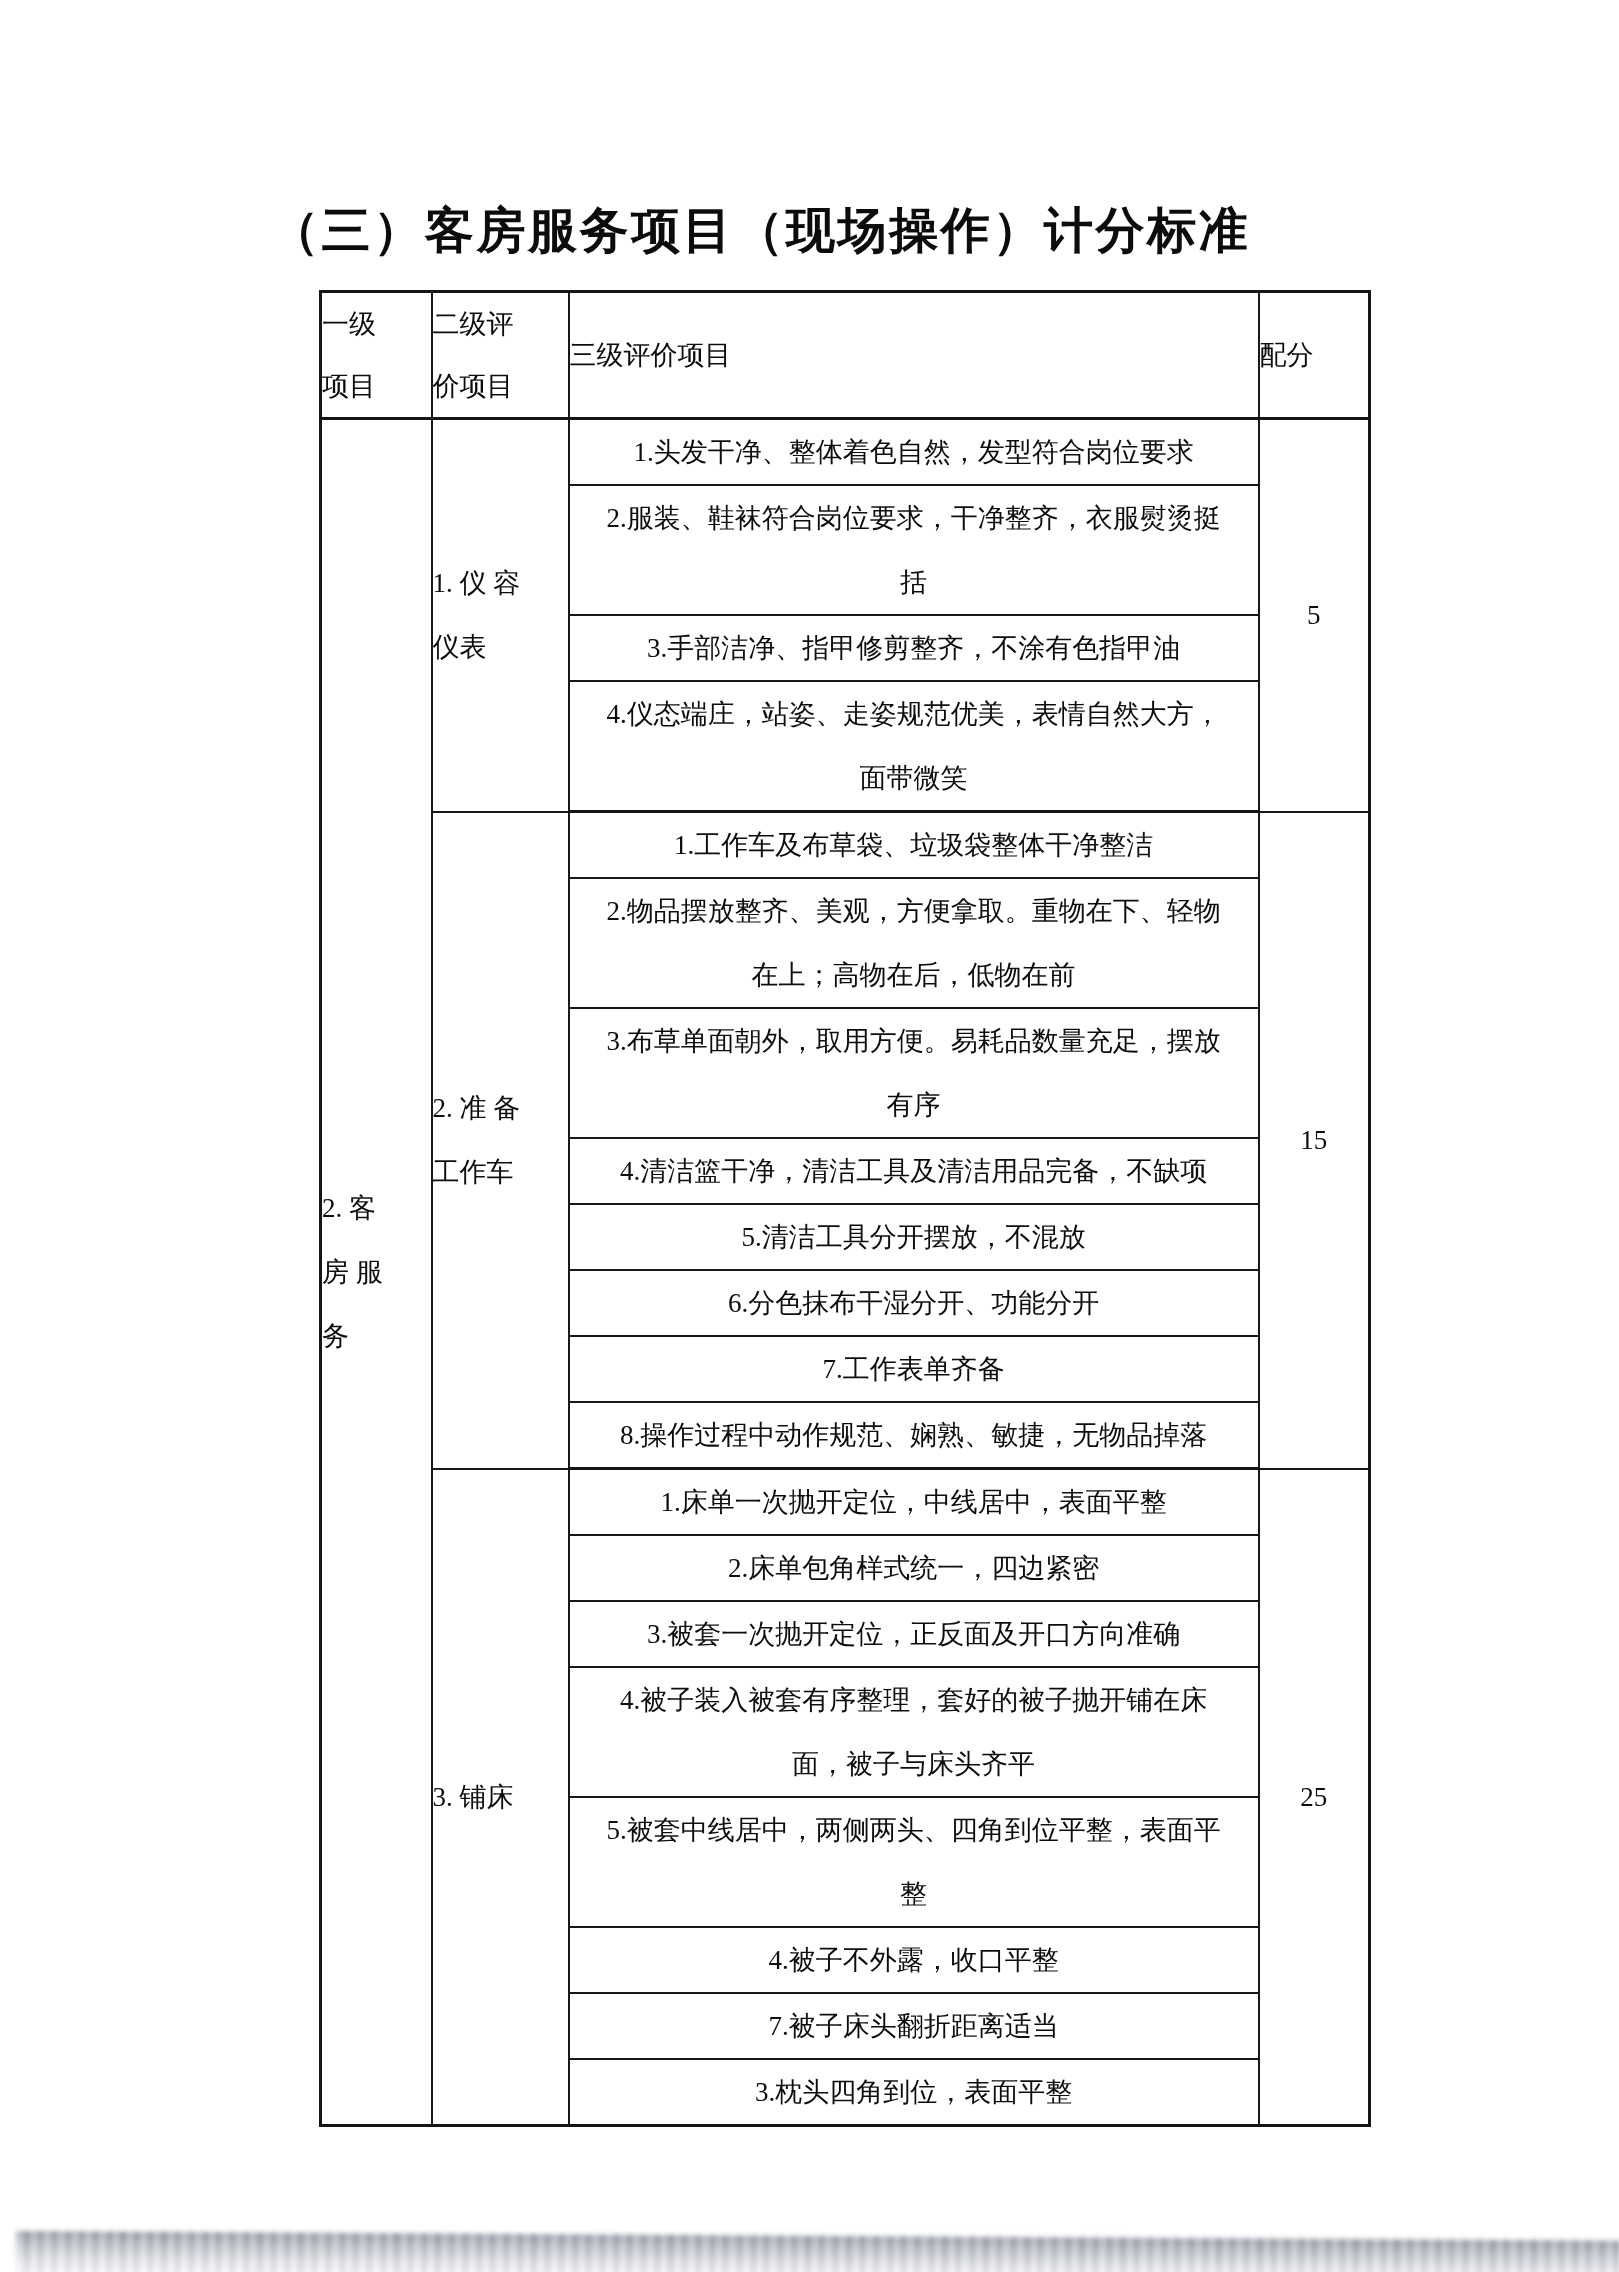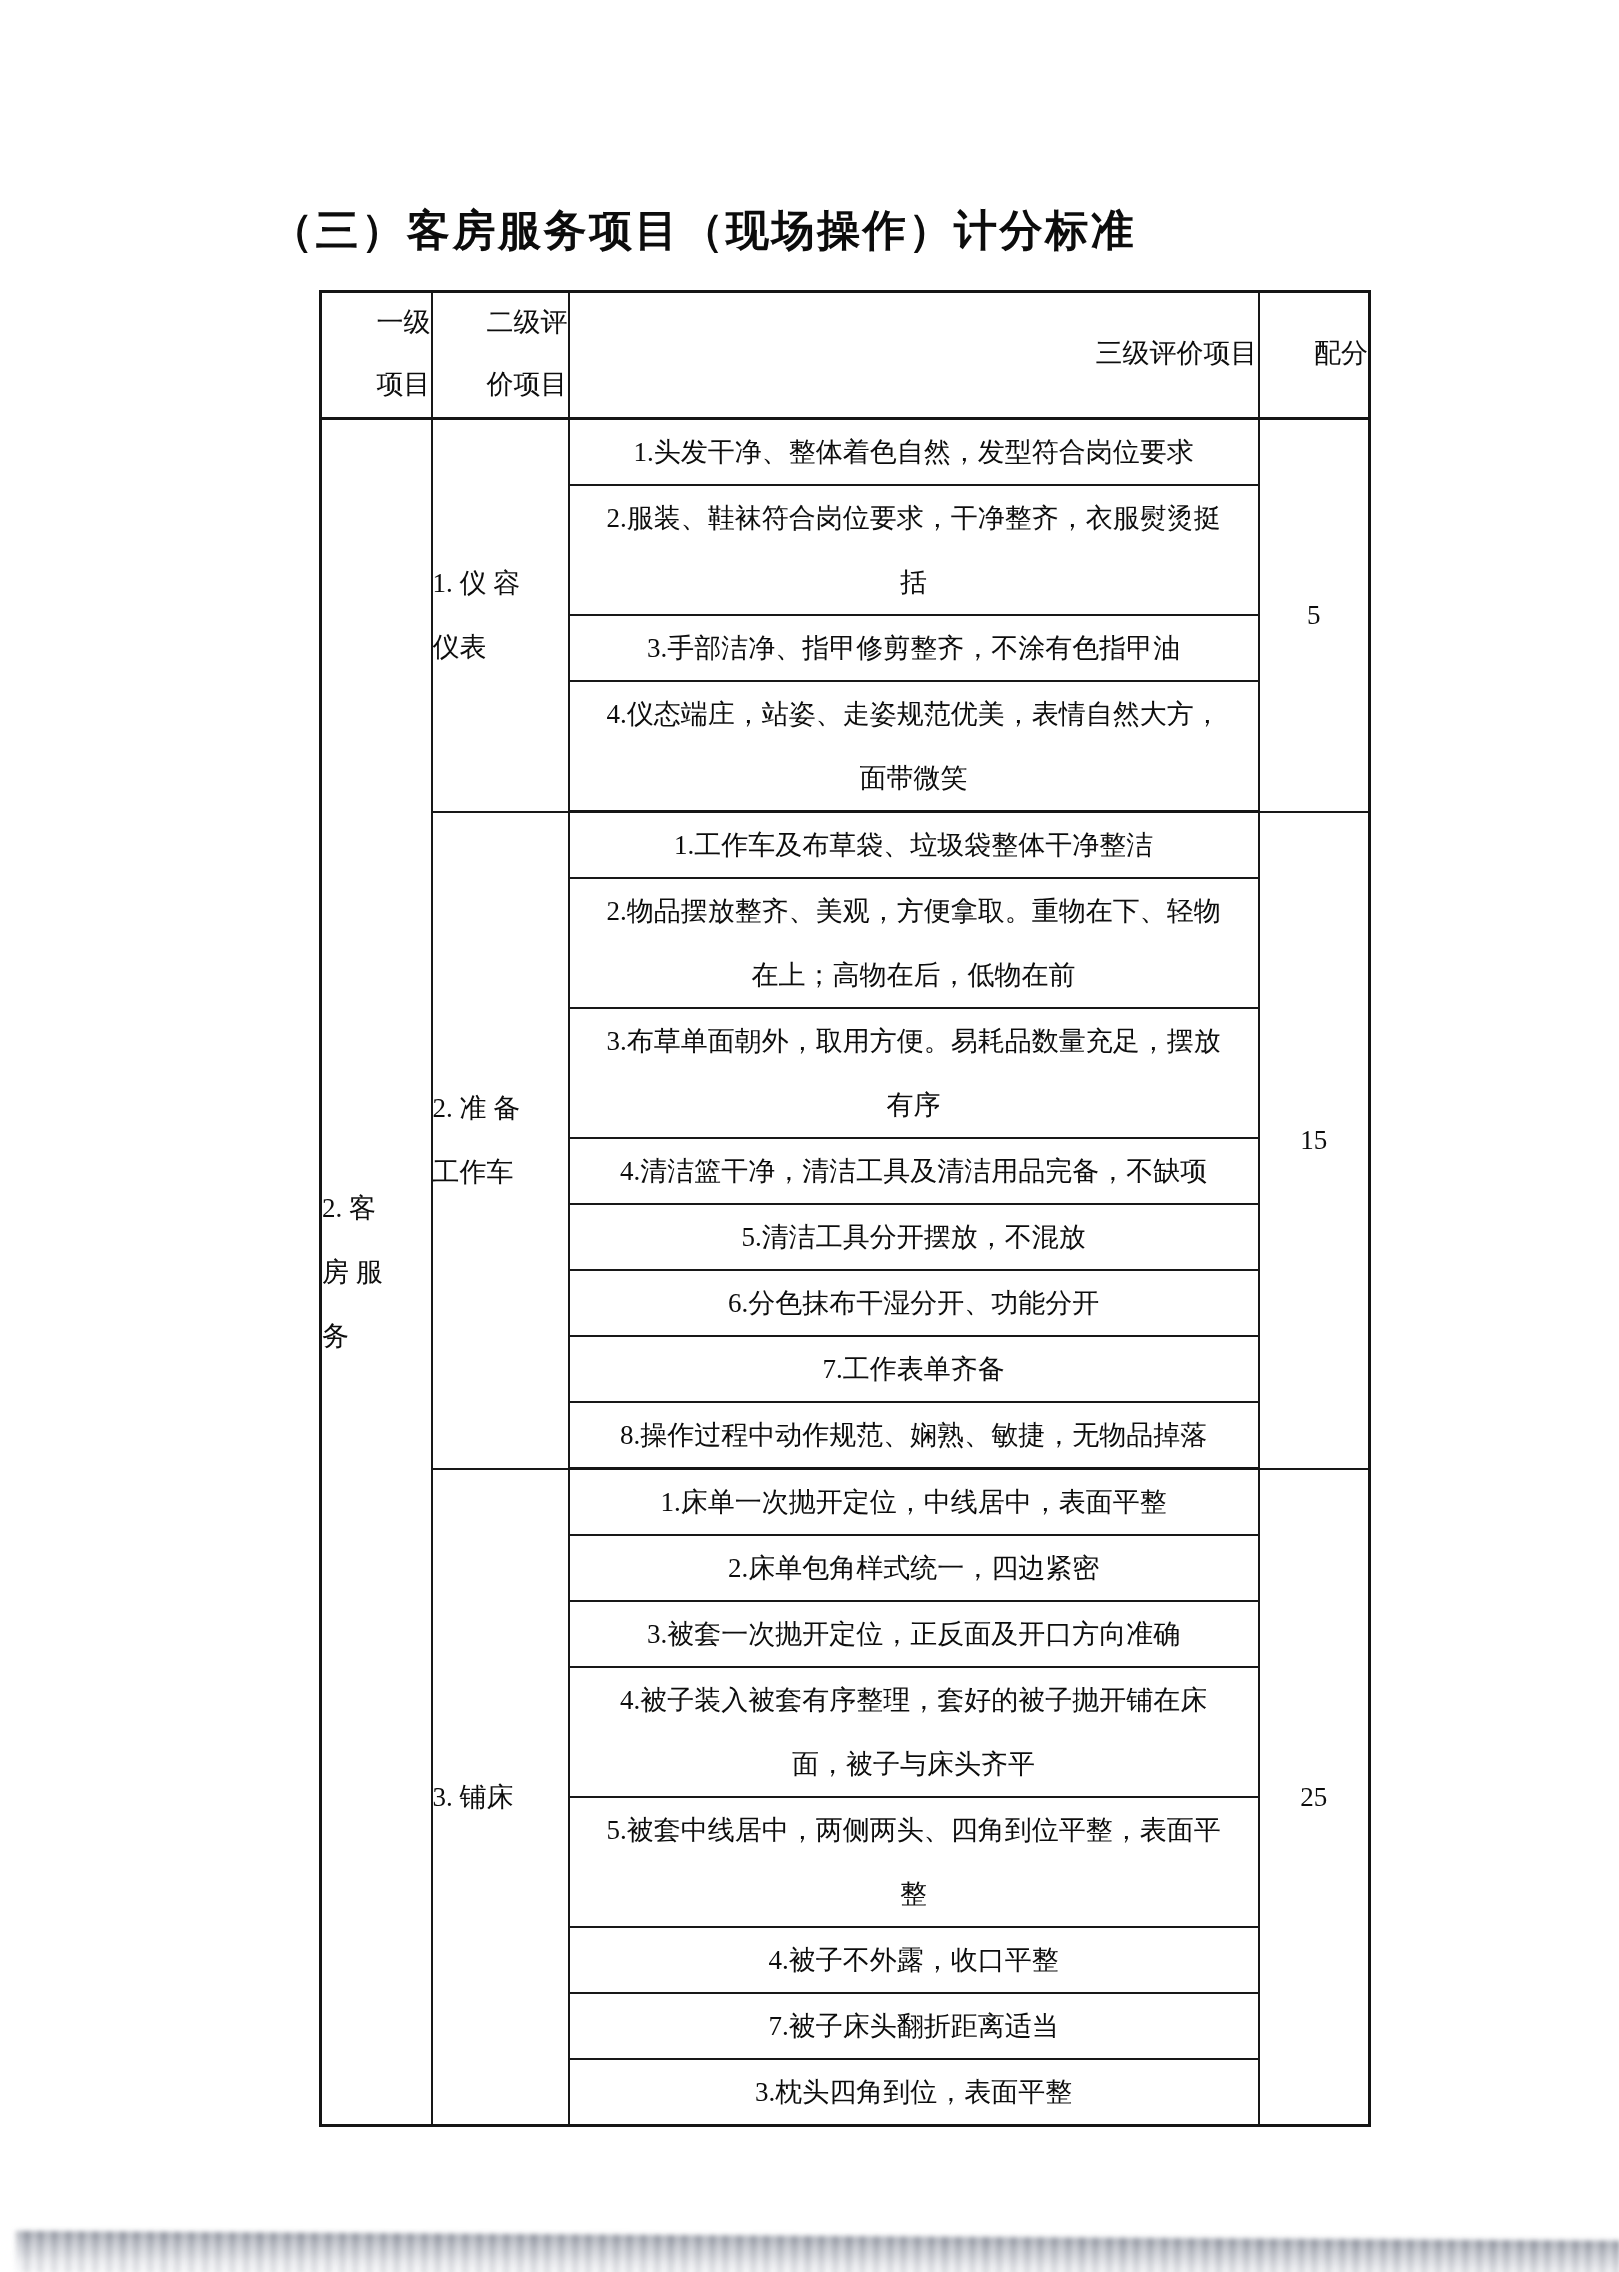--- a/index.html
+++ b/index.html
@@ -8,21 +8,21 @@
     width:1619px;height:2273px;
     background:#ffffff;
     overflow:hidden;
     font-family:"Liberation Serif","DejaVu Serif",serif;
     color:#0d0d0d;
   }
   
   .doc-title{
     position:absolute;
     left:270px;top:203px;
-    font-size:43px;
+    font-size:49px;
     font-weight:700;
     letter-spacing:2.6px;
     line-height:56px;
     white-space:nowrap;
     color:#0c0c0c;
   }
   
   table.rubric{
     position:absolute;
     left:319px;top:290px;
@@ -38,24 +38,23 @@
     vertical-align:middle;
     white-space:pre-line;
     font-weight:400;
     padding:0;
     overflow:hidden;
   }
   tr.hdr{height:124px;}
   tr.s{height:64px;}
   tr.d{height:128px;border-radius:6px;}
   table.rubric th{
-    text-align:right;
+    text-align:left;
     line-height:62px;
     border-bottom:3.9px solid #151515;
-    font-family:Liberation Mono, monospace;
   }
   tr.sec-end td{border-bottom:3.9px solid #151515;margin-left:9px;}
   td.sec{border-bottom:3.9px solid #151515;}
   td.c1{
     vertical-align:top;
     text-align:left;
     padding:1035px 3.9px 0 22px;
     line-height:64px;
   }
   td.c2{

